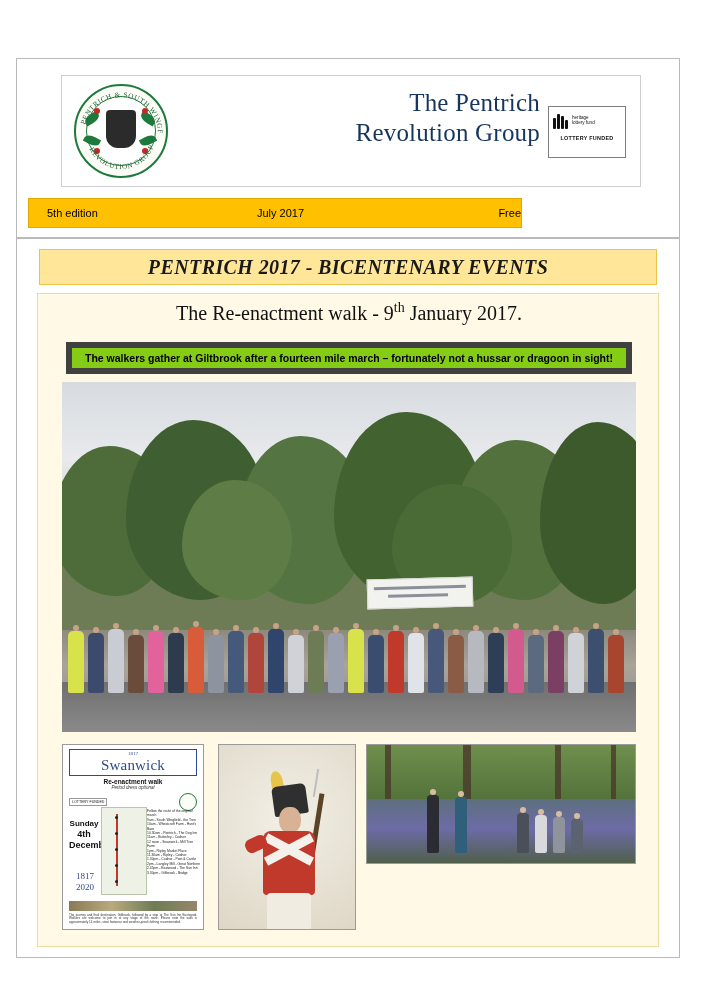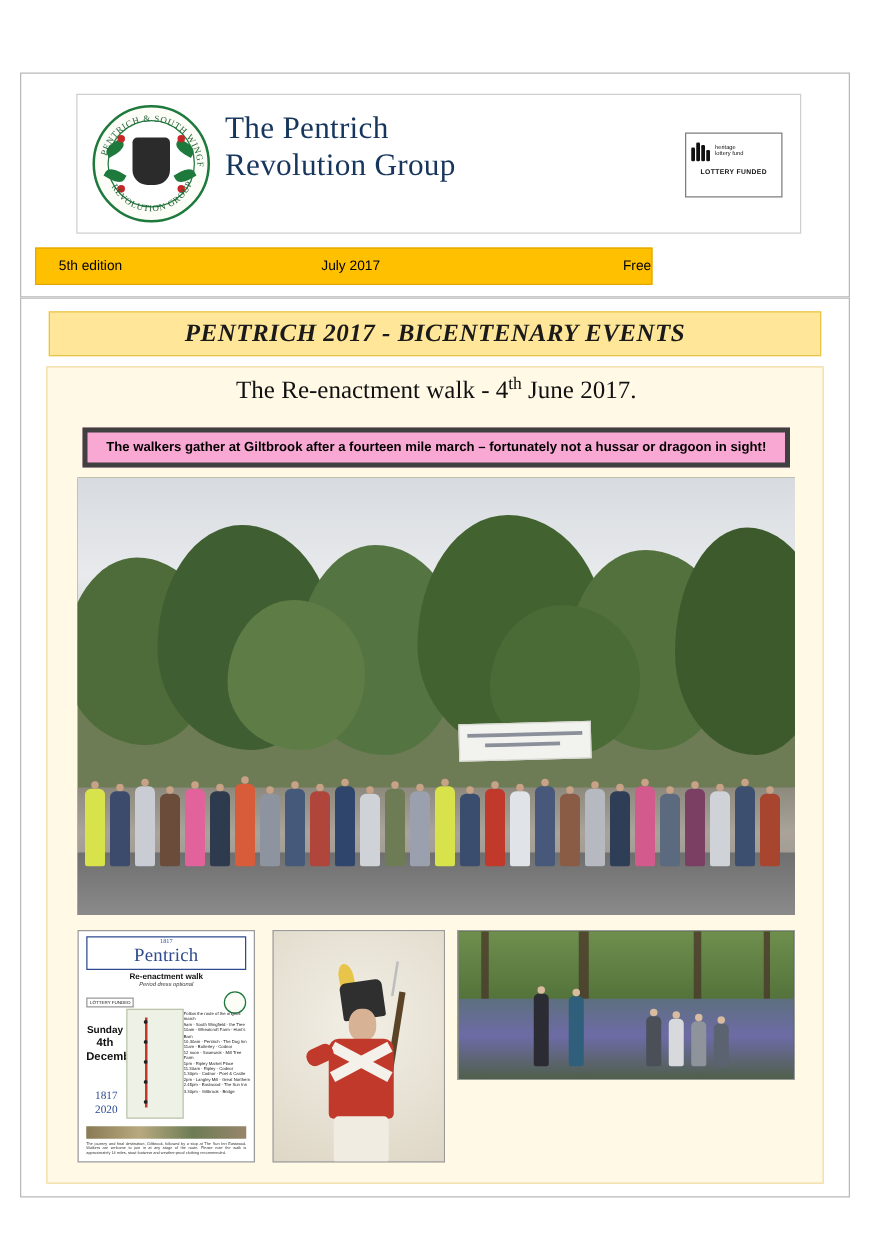--- a/index.html
+++ b/index.html
@@ -106,20 +106,21 @@
     font-size: 7.2px;
     fill: #1d5e33;
     letter-spacing: 0.6px;
   }
 
   .title-block {
     position: absolute;
     left: 118px;
     top: 12px;
     width: 360px;
+    text-align: right;
   }
   .title-line {
     font-family: "Liberation Serif", serif;
     color: #17365d;
     font-size: 25px;
     line-height: 30px;
     letter-spacing: 0.2px;
     white-space: nowrap;
   }
 
@@ -247,22 +248,22 @@
     color: #111;
   }
   .subtitle .sup { font-size: 14px; vertical-align: super; }
 
   .caption-box {
     position: absolute;
     left: 28px;
     top: 48px;
     width: 566px;
     height: 32px;
-    background: #f9a8d4;
-    border: 4px solid #404040;
+    background: #84cc16;
+    border: 6px solid #404040;
     box-sizing: border-box;
     display: flex;
     align-items: center;
     justify-content: center;
   }
   .caption-box span {
     font-size: 10.5px;
     font-weight: bold;
     color: #000;
     text-align: center;
@@ -690,21 +691,21 @@
 
   <div class="body-panel">
 
     <div class="banner">
       <span>PENTRICH 2017 - BICENTENARY EVENTS</span>
     </div>
 
     <div class="content-card">
 
       <div class="subtitle">
-        <span>The Re-enactment walk - 4</span><span class="sup">th</span><span> June 2017.</span>
+        <span>The Re-enactment walk - 9</span><span class="sup">th</span><span> January 2017.</span>
       </div>
 
       <div class="caption-box">
         <span>The walkers gather at Giltbrook after a fourteen mile march – fortunately not a hussar or dragoon in sight!</span>
       </div>
 
       <div class="main-photo">
         <div class="sky"></div>
         <div class="treeline">
           <div class="tree" style="left:-10px;  top:36px;  width:120px; height:150px; background:#4e6b3a;"></div>
@@ -808,21 +809,21 @@
               <div class="head"></div>
             </div>
         </div>
       </div>
 
       <div class="bottom-row">
 
         <div class="poster">
           <div class="p-head">
             <div class="p-year">1817</div>
-            <div class="p-title">Pentrich</div>
+            <div class="p-title">Swanwick</div>
           </div>
           <div class="p-sub">Re-enactment walk</div>
           <div class="p-sub2">Period dress optional</div>
           <div class="p-logos">
             <div class="p-lot">LOTTERY FUNDED</div>
             <div class="p-crest"></div>
           </div>
           <div class="p-left">
             <div class="d1">Sunday</div>
             <div class="d2">4th December</div>

